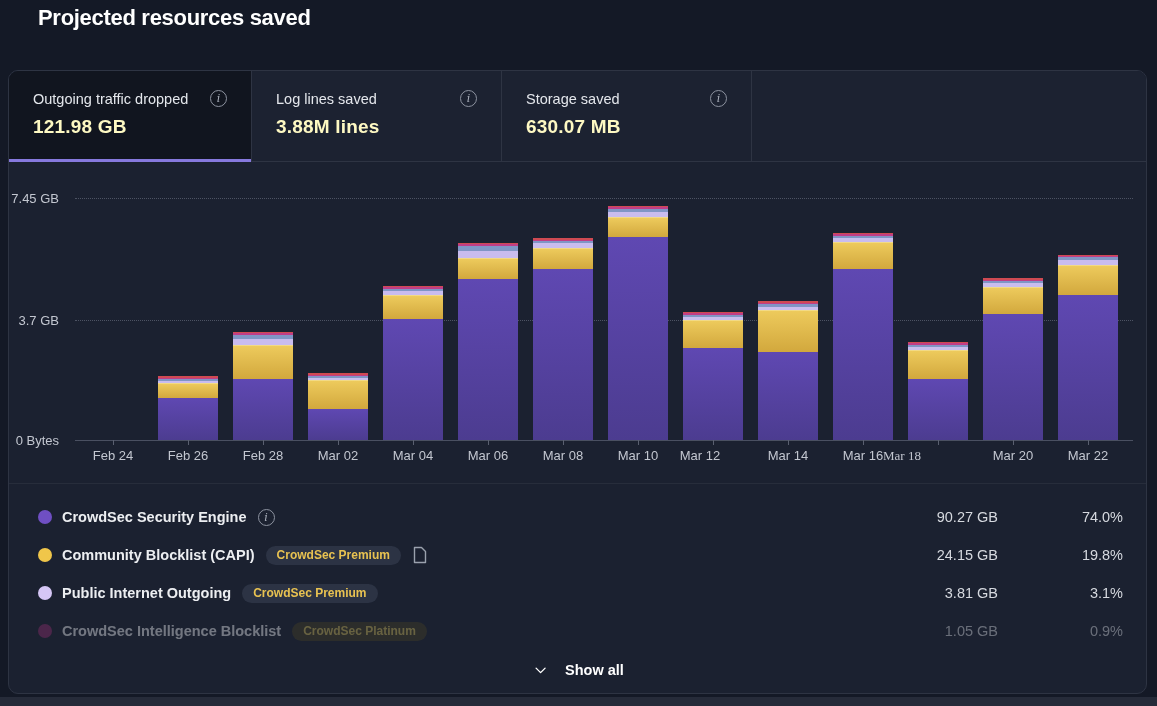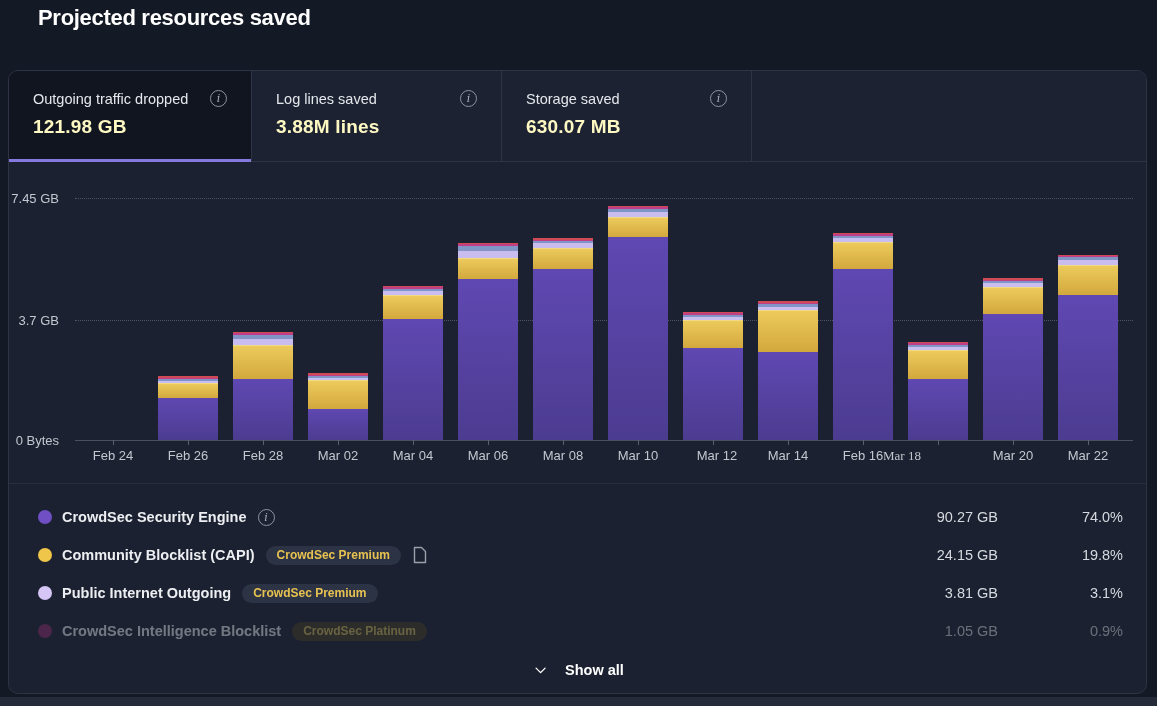--- a/index.html
+++ b/index.html
@@ -177,41 +177,41 @@
       <div class="xlabel" style="left: 629px;">Mar 10</div>
       <div class="bar" style="left: 599px;">
         <div class="bar-seg" style="height: 1.3px; background: rgb(207, 74, 82);"></div>
         <div class="bar-seg" style="height: 1.62416px; background: rgb(192, 61, 135);"></div>
         <div class="bar-seg" style="height: 3.24832px; background: rgb(128, 149, 197);"></div>
         <div class="bar-seg" style="height: 4.87248px; background: rgb(201, 188, 238);"></div>
         <div class="bar-seg" style="height: 19.1651px; background: linear-gradient(rgb(237, 202, 92), rgb(210, 168, 61)); border-top: 1px solid rgb(242, 218, 133);"></div>
         <div class="bar-seg" style="height: 203.02px; background: linear-gradient(rgb(95, 72, 178), rgb(76, 60, 144));"></div>
       </div>
       <div class="xtick" style="left: 704px;"></div>
-      <div class="xlabel" style="left: 708px; text-align: right;">Mar 12</div>
+      <div class="xlabel" style="left: 691px; text-align: right;">Mar 12</div>
       <div class="bar" style="left: 674px;">
         <div class="bar-seg" style="height: 1.3px; background: rgb(207, 74, 82);"></div>
         <div class="bar-seg" style="height: 1.3px; background: rgb(192, 61, 135);"></div>
         <div class="bar-seg" style="height: 2.27383px; background: rgb(128, 149, 197);"></div>
         <div class="bar-seg" style="height: 3.24832px; background: rgb(201, 188, 238);"></div>
         <div class="bar-seg" style="height: 26.9611px; background: linear-gradient(rgb(237, 202, 92), rgb(210, 168, 61)); border-top: 1px solid rgb(242, 218, 133);"></div>
         <div class="bar-seg" style="height: 91.9275px; background: linear-gradient(rgb(95, 72, 178), rgb(76, 60, 144));"></div>
       </div>
       <div class="xtick" style="left: 779px;"></div>
       <div class="xlabel" style="left: 779px; text-align: center;">Mar 14</div>
       <div class="bar" style="left: 749px;">
         <div class="bar-seg" style="height: 1.3px; background: rgb(207, 74, 82);"></div>
         <div class="bar-seg" style="height: 1.3px; background: rgb(192, 61, 135);"></div>
         <div class="bar-seg" style="height: 2.59866px; background: rgb(128, 149, 197);"></div>
         <div class="bar-seg" style="height: 3.57315px; background: rgb(201, 188, 238);"></div>
         <div class="bar-seg" style="height: 40.9289px; background: linear-gradient(rgb(237, 202, 92), rgb(210, 168, 61)); border-top: 1px solid rgb(242, 218, 133);"></div>
         <div class="bar-seg" style="height: 88.0295px; background: linear-gradient(rgb(95, 72, 178), rgb(76, 60, 144));"></div>
       </div>
       <div class="xtick" style="left: 854px;"></div>
-      <div class="xlabel" style="left: 854px;">Feb 16</div>
+      <div class="xlabel" style="left: 854px;">Mar 16</div>
       <div class="bar" style="left: 824px;">
         <div class="bar-seg" style="height: 1.3px; background: rgb(207, 74, 82);"></div>
         <div class="bar-seg" style="height: 1.3px; background: rgb(192, 61, 135);"></div>
         <div class="bar-seg" style="height: 2.59866px; background: rgb(128, 149, 197);"></div>
         <div class="bar-seg" style="height: 3.57315px; background: rgb(201, 188, 238);"></div>
         <div class="bar-seg" style="height: 25.9866px; background: linear-gradient(rgb(237, 202, 92), rgb(210, 168, 61)); border-top: 1px solid rgb(242, 218, 133);"></div>
         <div class="bar-seg" style="height: 171.187px; background: linear-gradient(rgb(95, 72, 178), rgb(76, 60, 144));"></div>
       </div>
       <div class="xtick" style="left: 929px;"></div>
       <div class="xlabel" style="left: 893px; font-family: Liberation Serif, serif;">Mar 18</div>

